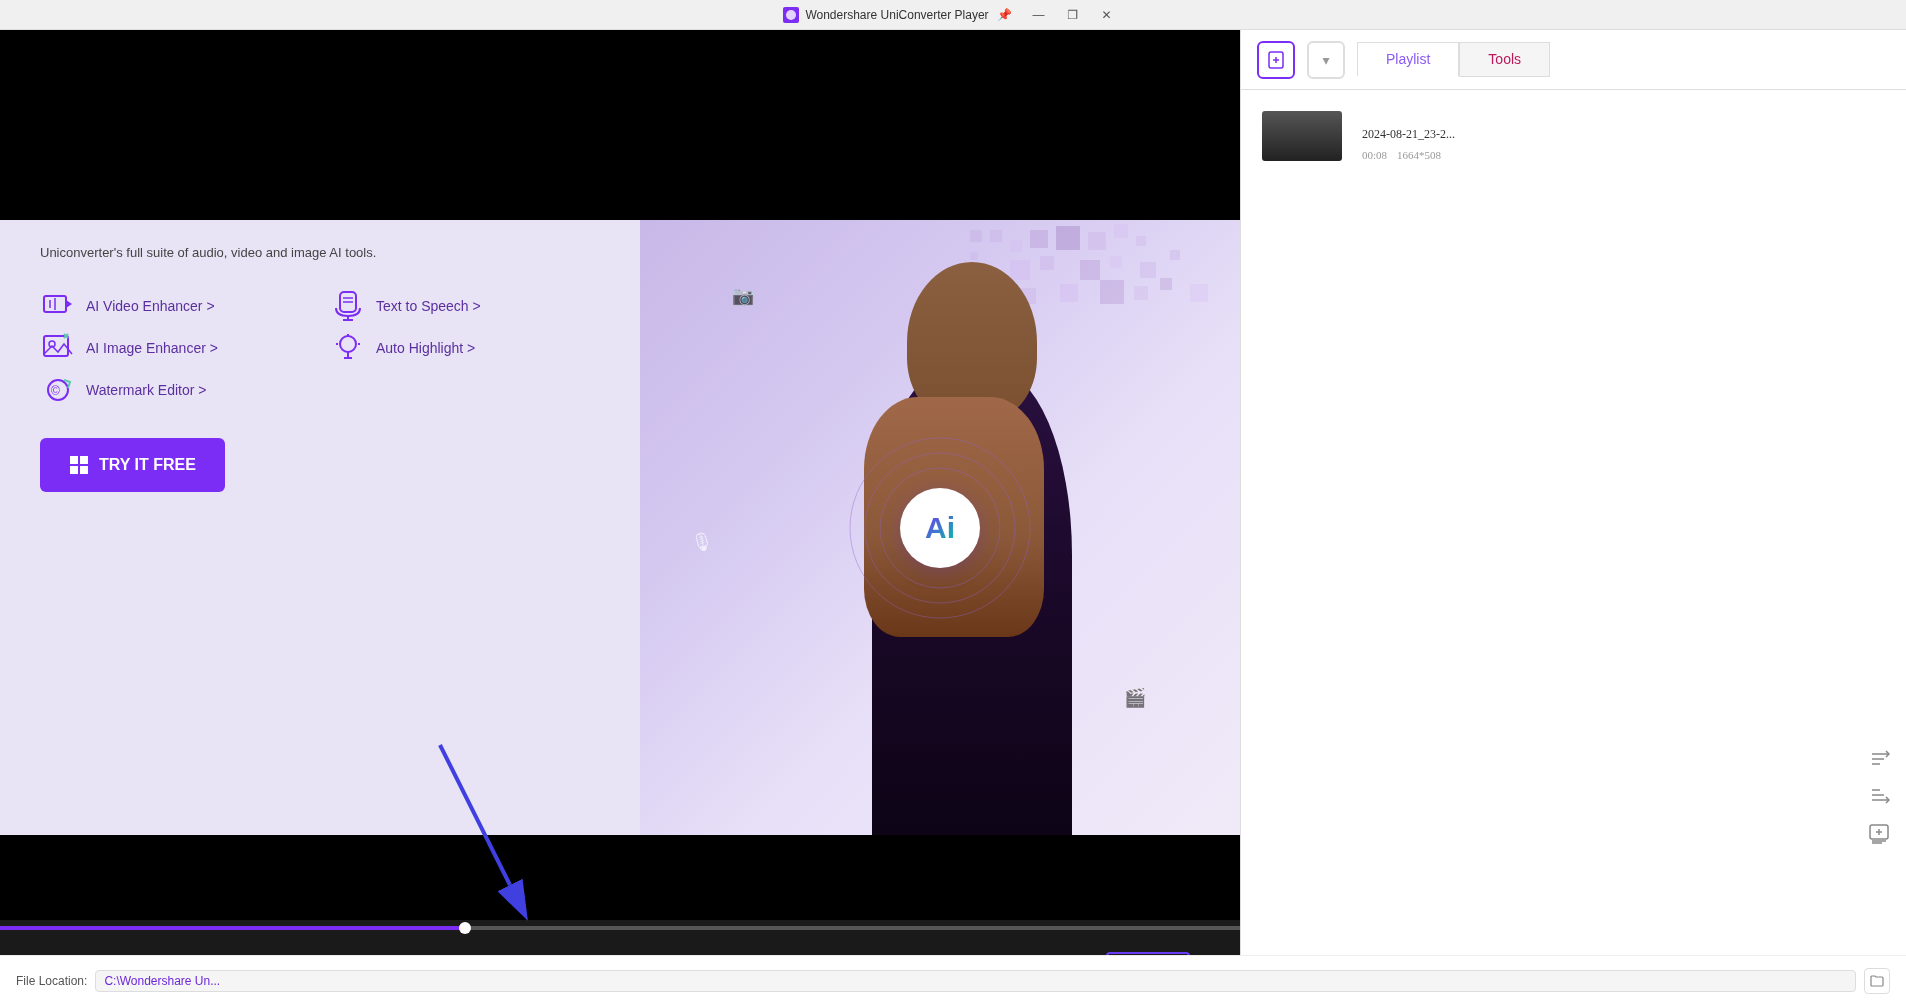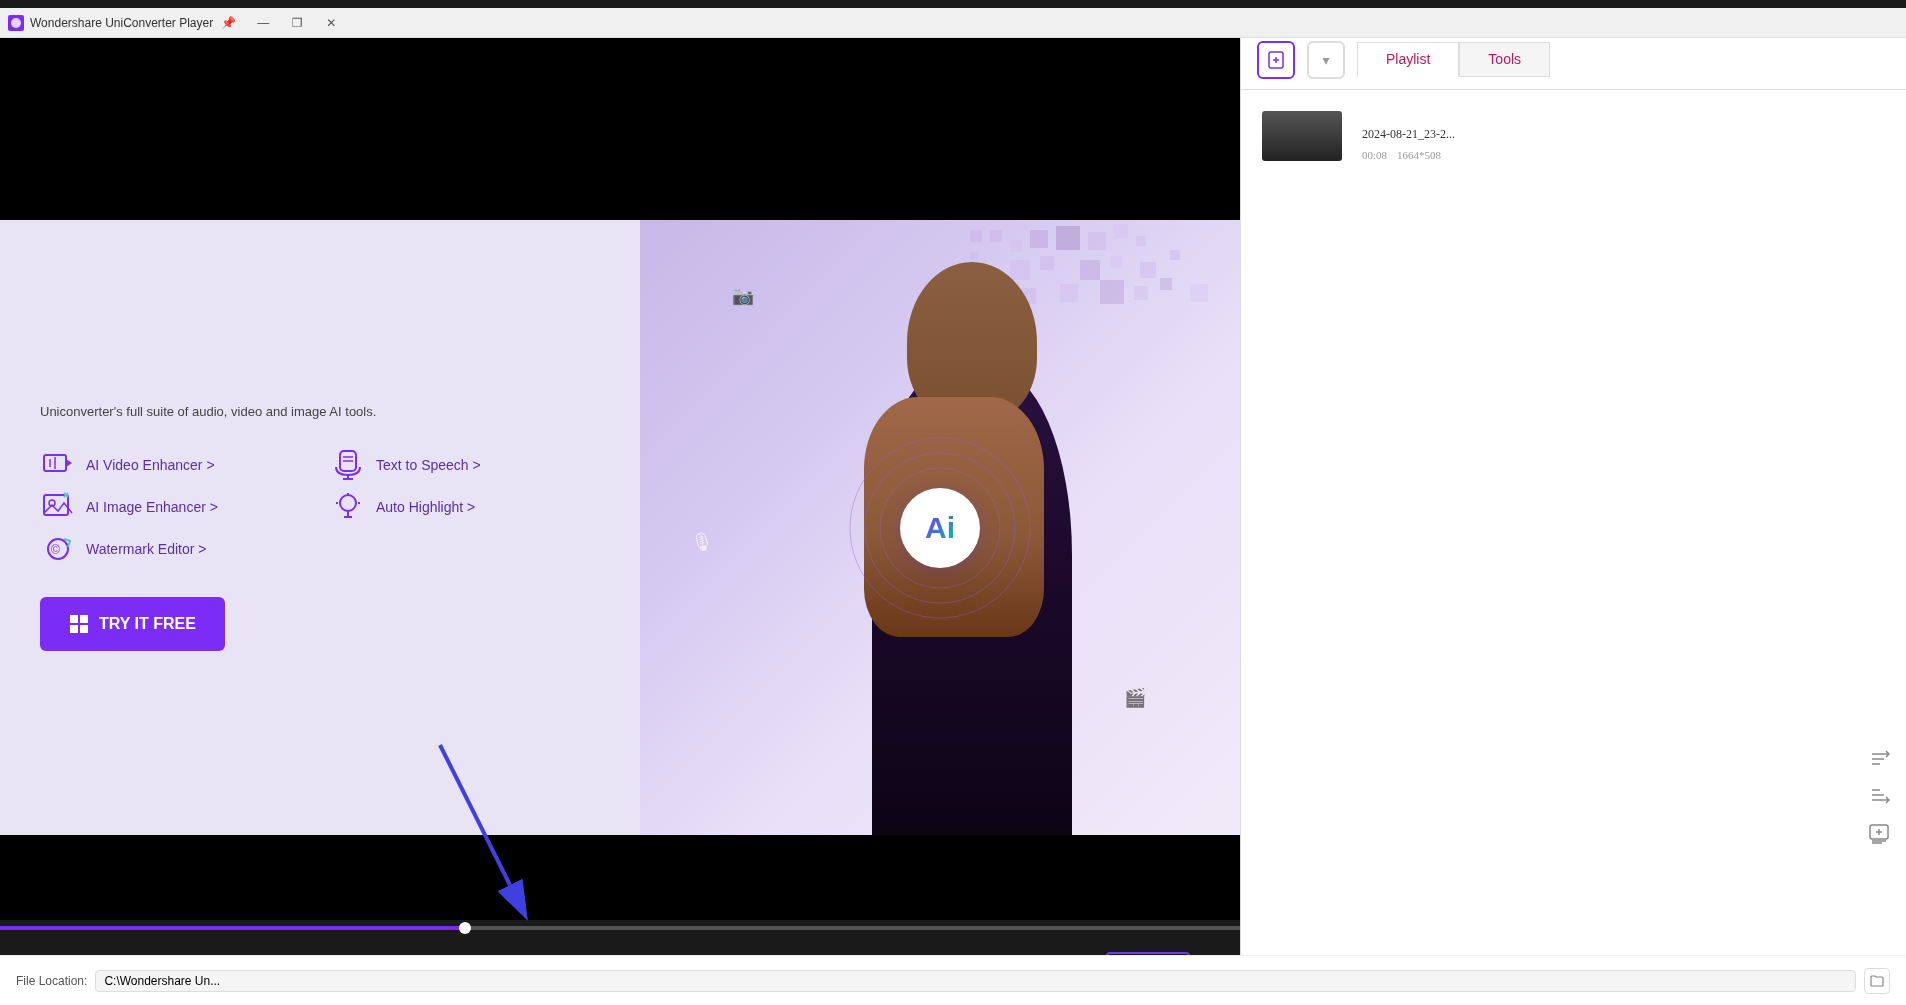--- a/index.html
+++ b/index.html
@@ -5,25 +5,25 @@
     * { margin: 0; padding: 0; box-sizing: border-box; }
     body { width: 1906px; height: 1005px; overflow: hidden; background: #1a1a1a; font-family: 'Segoe UI', Arial, sans-serif; }
 
     
     .title-bar {
       width: 1906px;
       height: 30px;
       background: #f0f0f0;
       display: flex;
       align-items: center;
-      justify-content: flex-start;
+      justify-content: center;
       padding: 0 8px;
       border-bottom: 1px solid #ddd;
       position: absolute;
-      top: 8px; left: 0; z-index: 100;
+      top: 0; left: 0; z-index: 100;
     }
     .title-bar-left { display: flex; align-items: center; gap: 6px; }
     .title-bar-icon { width: 16px; height: 16px; background: #7b2cf5; border-radius: 2px; display:flex; align-items:center; justify-content:center; }
     .title-bar-title { font-size: 12px; color: #333; }
     .title-bar-controls { display: flex; gap: 2px; }
     .title-bar-btn { width: 32px; height: 22px; background: transparent; border: none; cursor: pointer; display: flex; align-items: center; justify-content: center; font-size: 12px; color: #555; }
 
     
     .main-container {
       position: absolute;
@@ -60,21 +60,21 @@
       overflow: hidden;
       display: flex;
       align-items: stretch;
     }
 
     .ai-promo-content {
       width: 640px;
       padding: 25px 40px;
       display: flex;
       flex-direction: column;
-      justify-content: center;
+      justify-content: flex-start;
       z-index: 2;
     }
 
     .ai-promo-subtitle {
       font-size: 13px;
       color: #444;
       margin-bottom: 28px;
     }
 
     .ai-tools-grid {
@@ -321,21 +321,21 @@
       padding: 8px 28px;
       font-size: 14px;
       cursor: pointer;
       border: 1px solid #ddd;
       background: #f5f5f5;
       color: #be185d;
     }
 
     .header-tab.active {
       background: white;
-      color: #be185d;
+      color: #8b5cf6;
       border-bottom: 2px solid white;
       font-weight: 500;
     }
 
     .right-panel-content {
       flex: 1;
       overflow-y: auto;
       padding: 12px;
     }
 
@@ -734,21 +734,21 @@
           <line x1="8" y1="9" x2="14" y2="9" stroke="#888" stroke-width="1.5"></line>
           <line x1="11" y1="6" x2="11" y2="12" stroke="#888" stroke-width="1.5"></line>
           <line x1="4" y1="18" x2="18" y2="18" stroke="#888" stroke-width="1.5"></line>
           <line x1="4" y1="20" x2="14" y2="20" stroke="#888" stroke-width="1.5"></line>
         </svg>
       </button>
     </div>
 
     <div style="position:absolute;bottom:0;left:0;right:0;height:50px;border-top:1px solid #eee;display:flex;align-items:center;padding:0 16px;gap:8px;background:#fff;">
       <span style="font-size:12px;color:#555;white-space:nowrap;">File Location:</span>
-      <div style="flex:1;background:#f5f5f5;border:1px solid #ddd;border-radius:4px;padding:3px 8px;font-size:12px;color:#000000;">C:\Wondershare Un...</div>
+      <div style="flex:1;background:#f5f5f5;border:1px solid #ddd;border-radius:4px;padding:3px 8px;font-size:12px;color:#6d28d9;">C:\Wondershare Un...</div>
       <button style="width:26px;height:26px;background:transparent;border:1px solid #ddd;border-radius:4px;cursor:pointer;display:flex;align-items:center;justify-content:center;">
         <svg width="14" height="14" viewBox="0 0 14 14">
           <path d="M1 3 Q1 2 2 2 L5 2 L6 3 L12 3 Q13 3 13 4 L13 11 Q13 12 12 12 L2 12 Q1 12 1 11 Z" fill="none" stroke="#888" stroke-width="1.2"></path>
         </svg>
       </button>
     </div>
 
   </div>
 
 </div>

